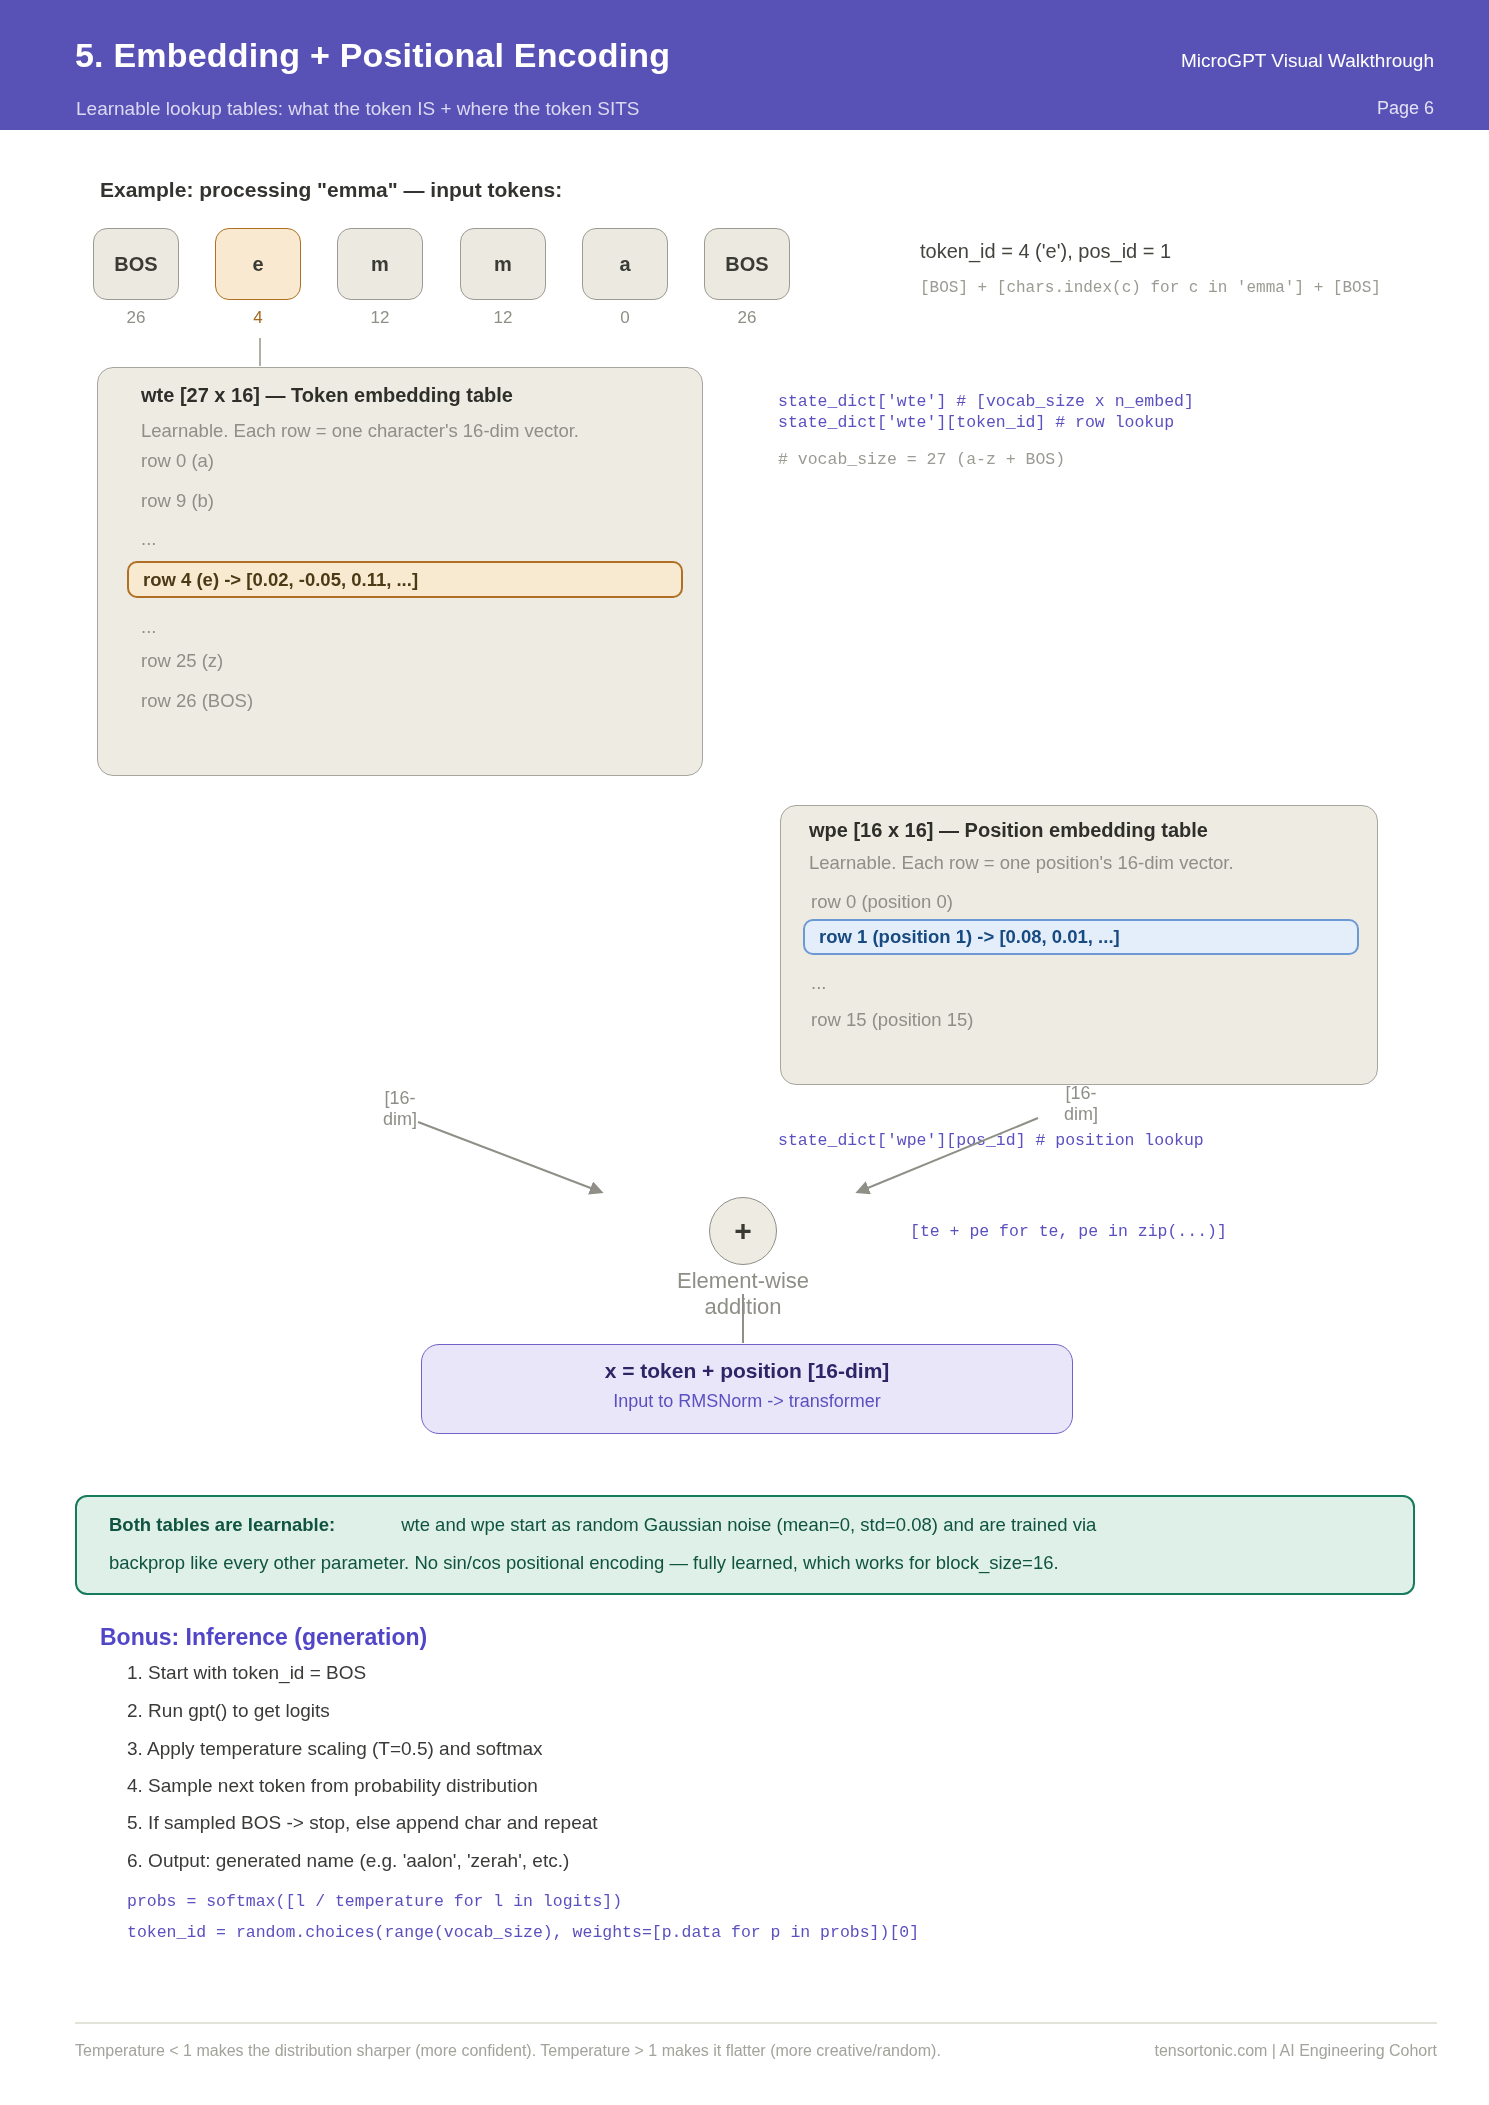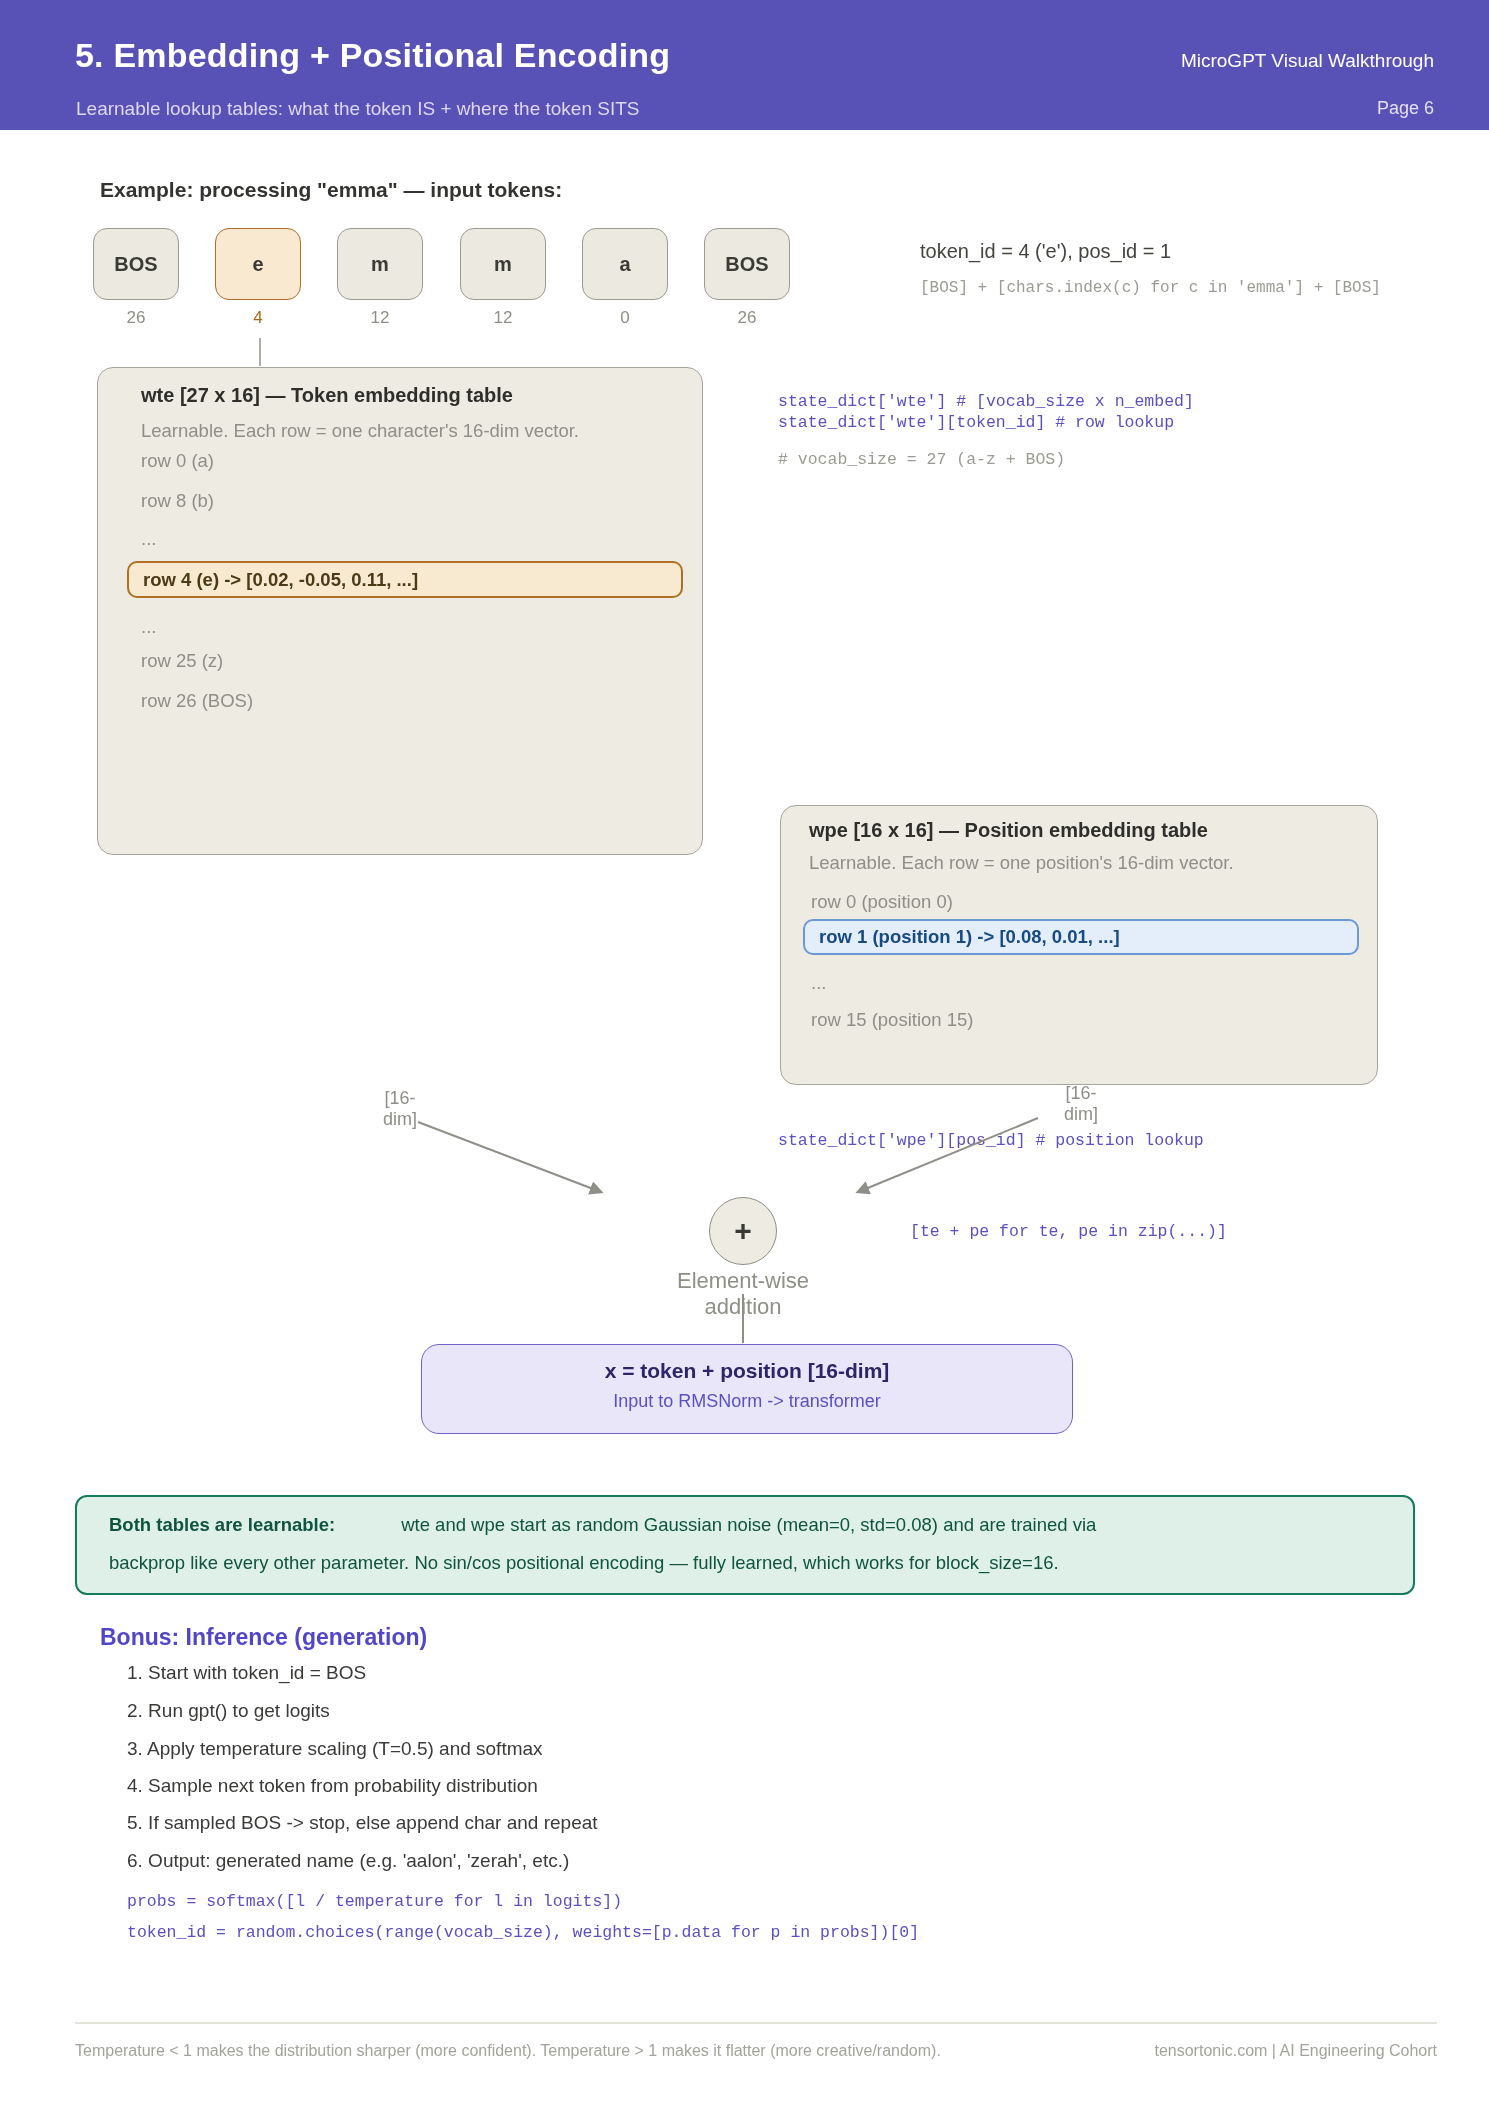--- a/index.html
+++ b/index.html
@@ -23,21 +23,21 @@
   }
   .token.hl .token-box{background:#f9e9d0;border-color:#b06f23;}
   .token-num{margin-top:8px;text-align:center;font-size:17px;color:#8f8f86;}
   .token.hl .token-num{color:#a5691c;}
   .token-info{position:absolute;left:920px;top:240px;font-size:20px;color:#44443e;}
   .token-code{position:absolute;left:920px;top:279px;font-family:"Liberation Mono","DejaVu Sans Mono",monospace;font-size:16px;color:#9b9b93;}
   
   .embed-box{
     position:absolute;box-sizing:border-box;background:#edebe2;border:1.6px solid #a7a69e;border-radius:16px;
   }
-  .wte-box{left:97px;top:367px;width:606px;height:488px;}
+  .wte-box{left:97px;top:367px;width:606px;height:409px;}
   .wpe-box{left:780px;top:805px;width:598px;height:280px;}
   .box-title{position:absolute;font-size:20px;font-weight:bold;color:#2e2e2a;}
   .box-sub{position:absolute;font-size:18.5px;color:#8f8f88;}
   .box-row{position:absolute;font-size:18.5px;color:#8f8f88;white-space:nowrap;}
   .hl-row{
     position:absolute;box-sizing:border-box;border-radius:10px;display:flex;align-items:center;
     font-size:18.5px;font-weight:bold;white-space:nowrap;padding-left:14px;
   }
   .hl-orange{background:#f8ead1;border:2px solid #b06f23;color:#4b3a15;}
   .hl-blue{background:#e4eefb;border:2px solid #6c98d4;color:#174a80;}
@@ -115,21 +115,21 @@
     <div class="token-num">26</div>
   </div>
 
   <div class="token-info">token_id = 4 ('e'), pos_id = 1</div>
   <div class="token-code">[BOS] + [chars.index(c) for c in 'emma'] + [BOS]</div>
 
   <div class="embed-box wte-box">
     <div class="box-title" style="left:43px;top:16px;">wte [27 x 16]  — Token embedding table</div>
     <div class="box-sub" style="left:43px;top:52px;">Learnable. Each row = one character's 16-dim vector.</div>
     <div class="box-row" style="left:43px;top:82px;">row 0 (a)</div>
-    <div class="box-row" style="left:43px;top:122px;">row 8 (b)</div>
+    <div class="box-row" style="left:43px;top:122px;">row 9 (b)</div>
     <div class="box-row" style="left:43px;top:160px;">...</div>
     <div class="hl-row hl-orange" style="left:29px;top:193px;width:556px;height:37px;">row 4 (e)  -&gt; [0.02, -0.05, 0.11, ...]</div>
     <div class="box-row" style="left:43px;top:248px;">...</div>
     <div class="box-row" style="left:43px;top:282px;">row 25 (z)</div>
     <div class="box-row" style="left:43px;top:322px;">row 26 (BOS)</div>
   </div>
 
   <div class="code code-purple" style="left:778px;top:378px;margin-top:14px;">state_dict['wte']  # [vocab_size x n_embed]</div>
   <div class="code code-purple" style="left:778px;top:413px;">state_dict['wte'][token_id]  # row lookup</div>
   <div class="code code-gray" style="left:778px;top:450px;"># vocab_size = 27 (a-z + BOS)</div>

